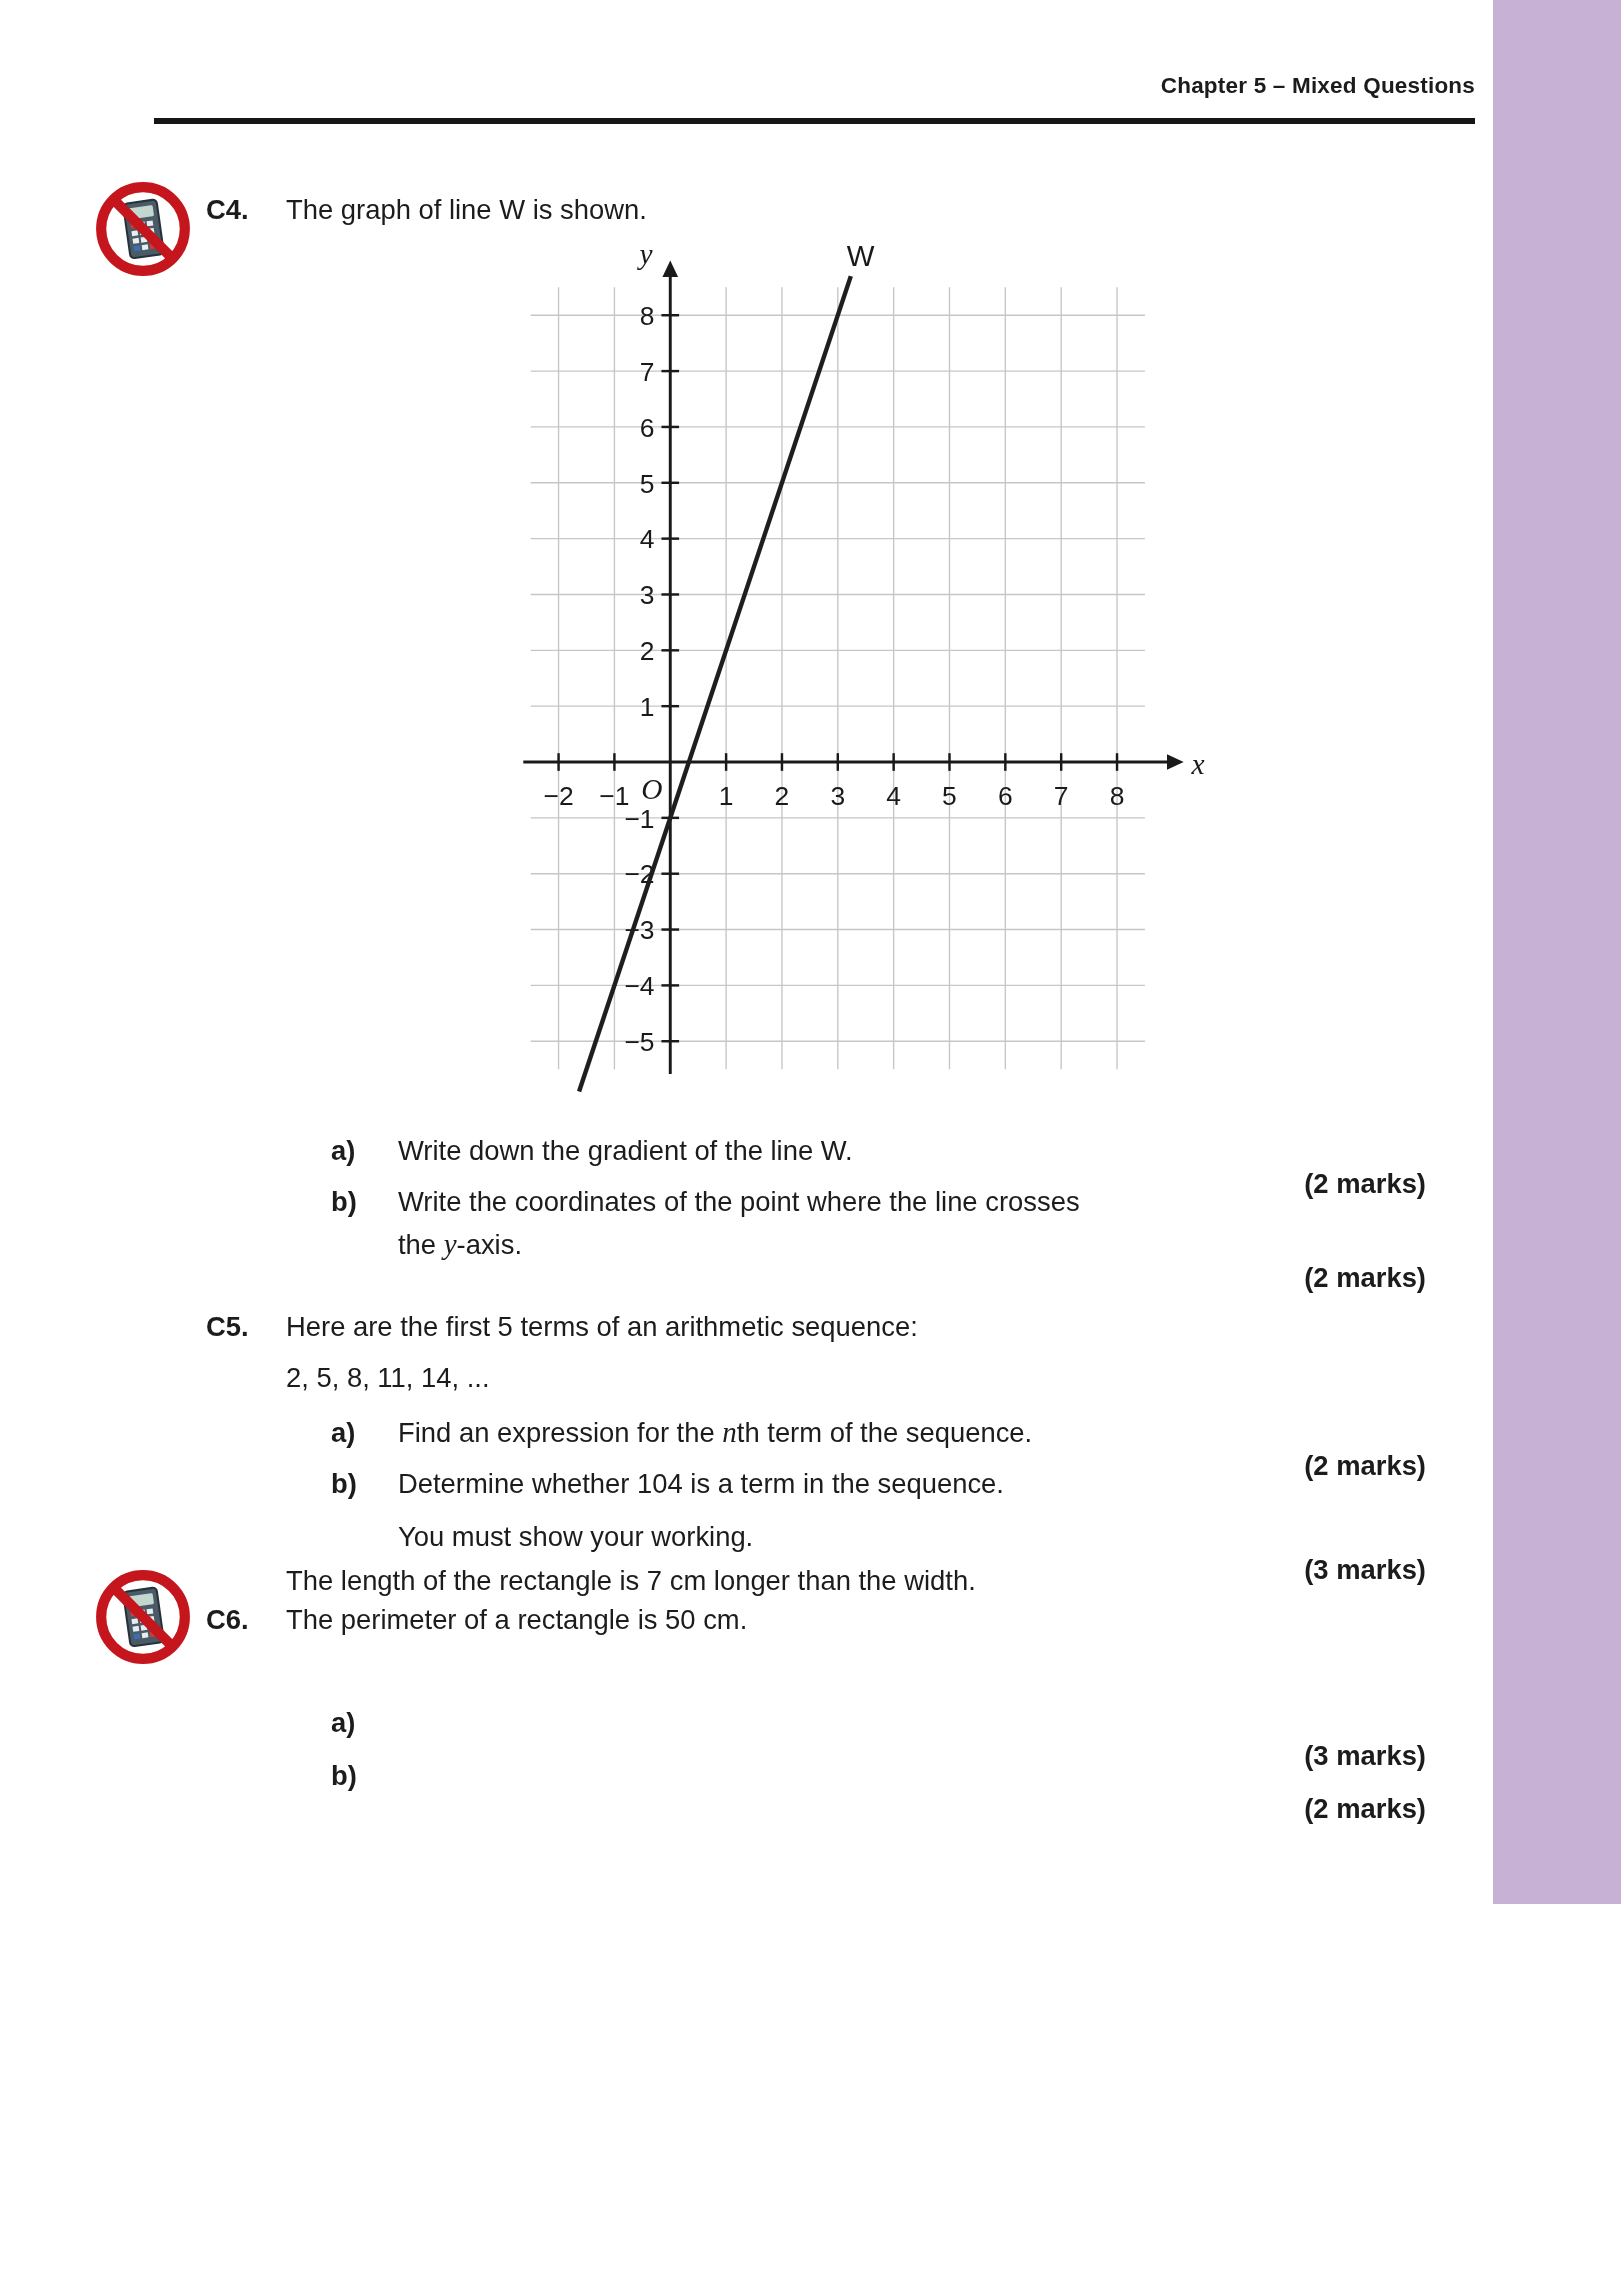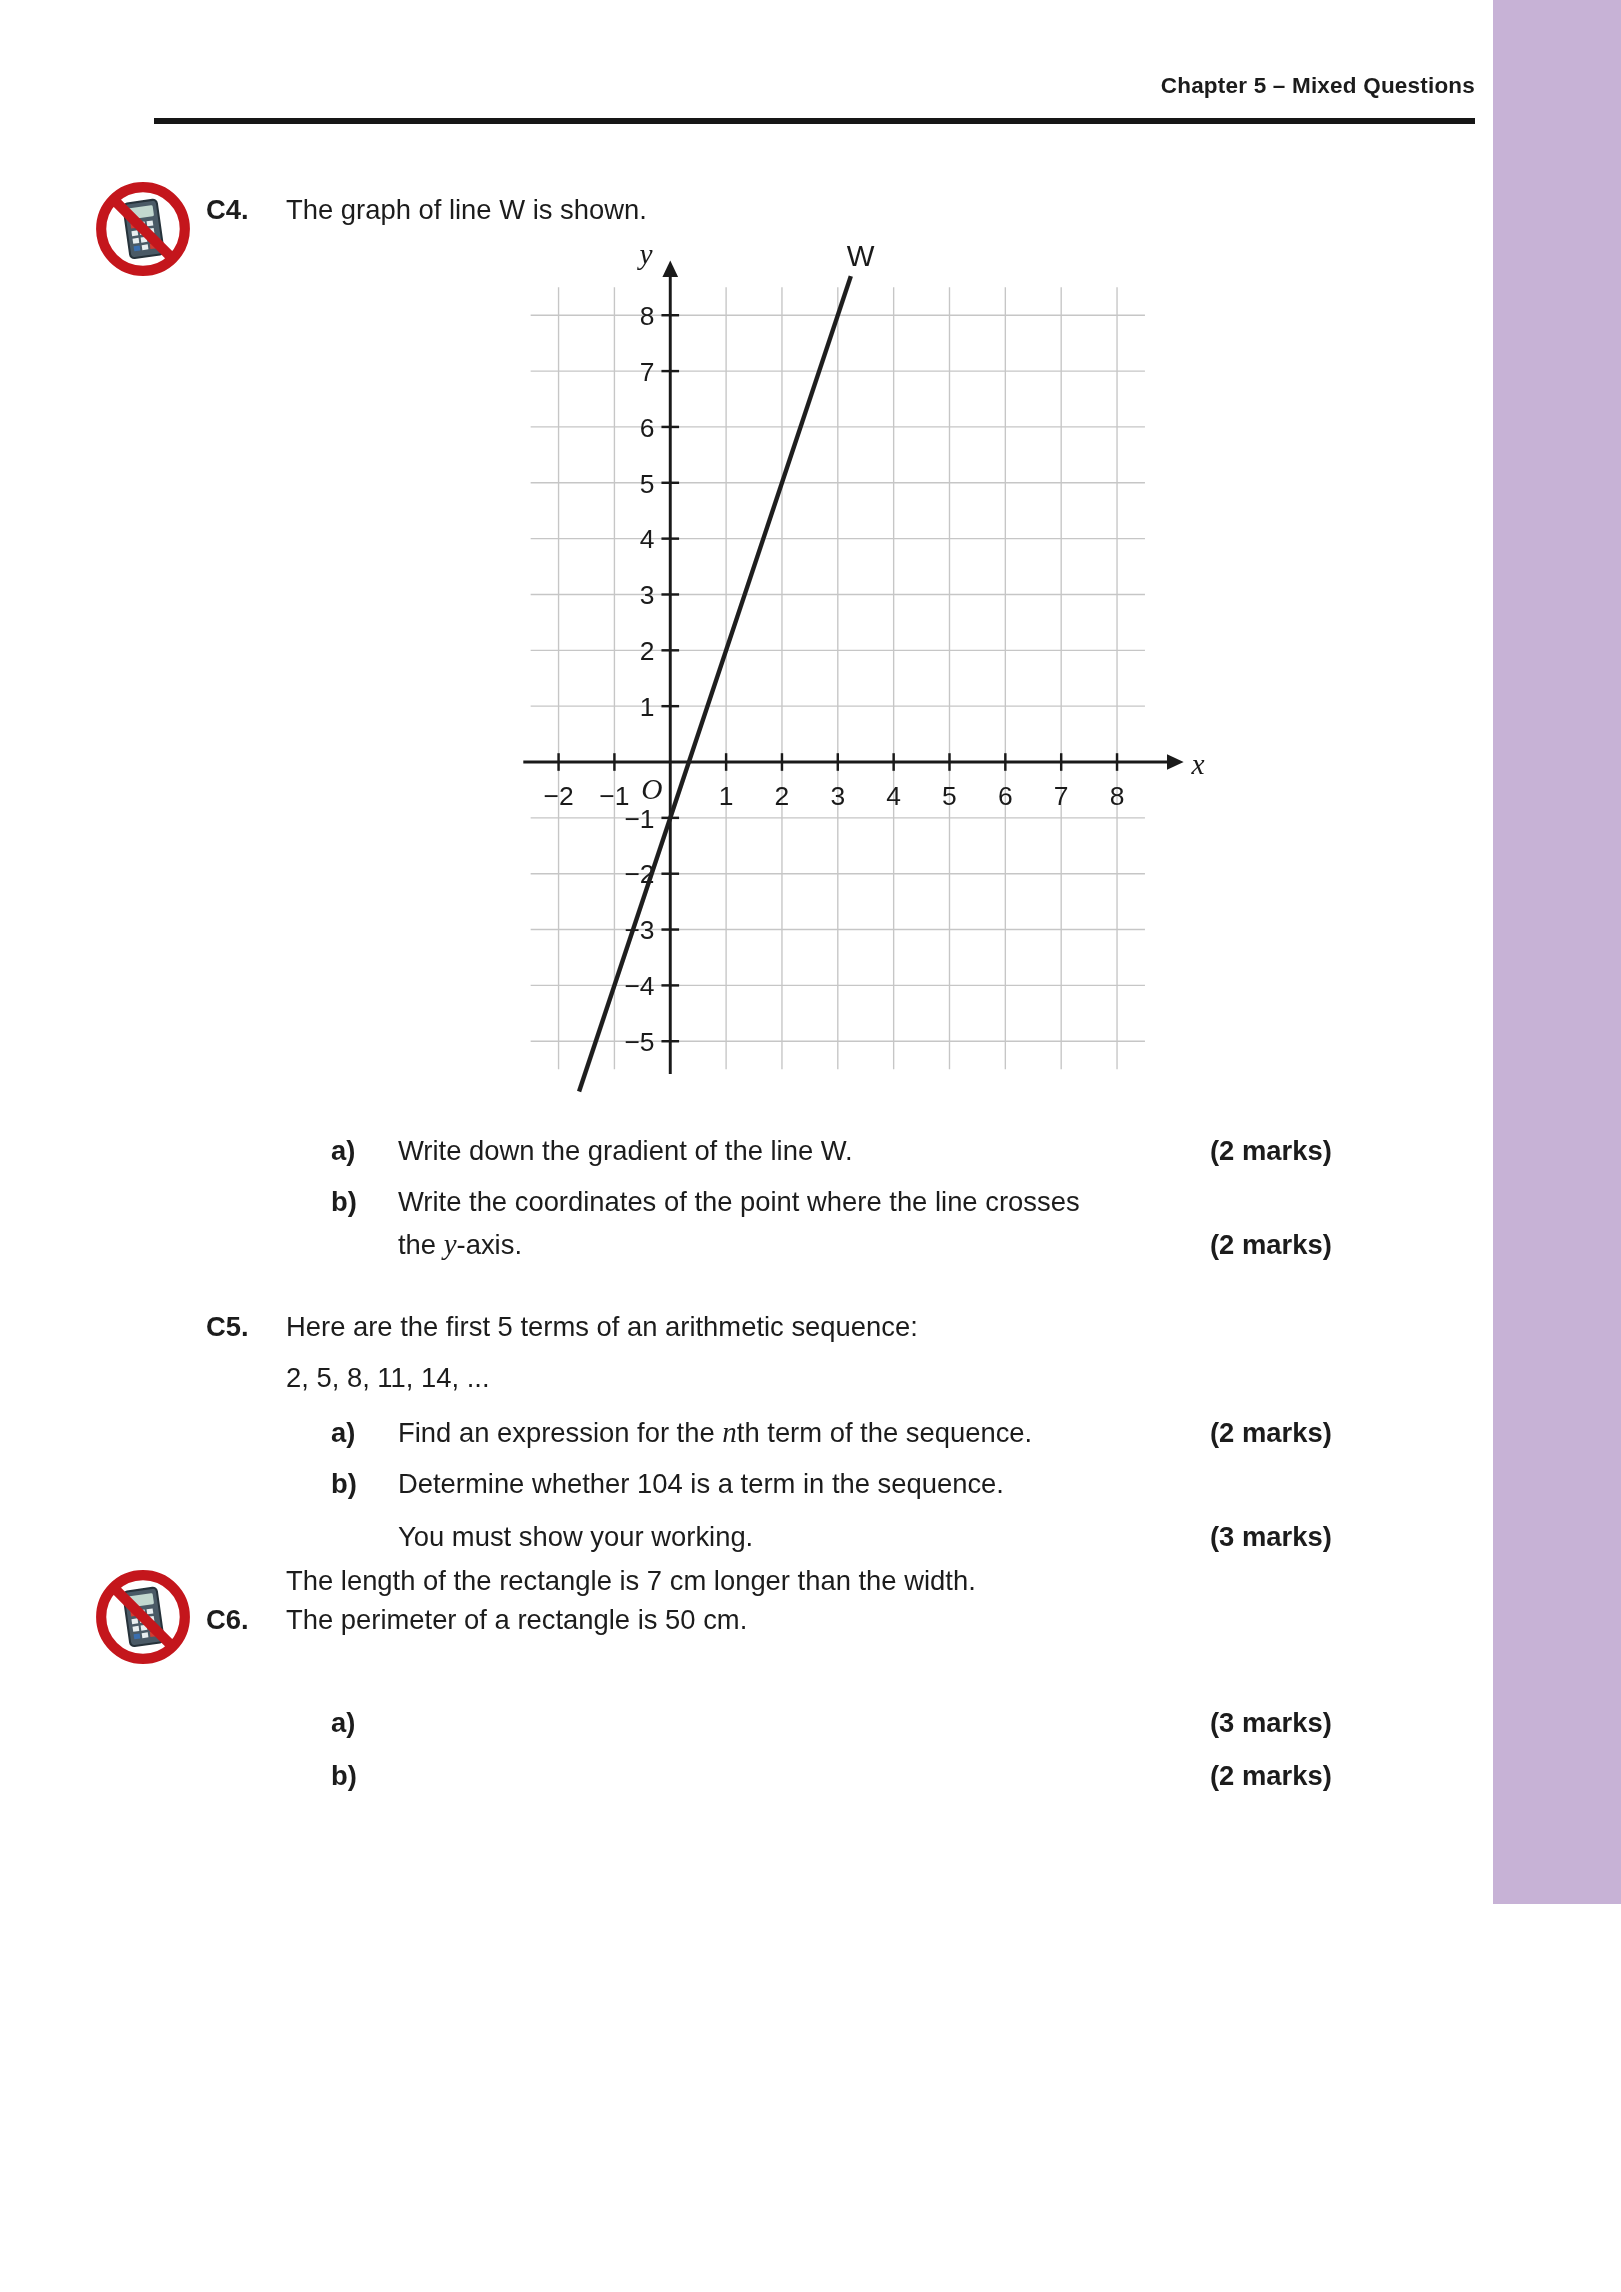--- a/index.html
+++ b/index.html
@@ -26,22 +26,22 @@
     font-size:22.5px;font-weight:700;letter-spacing:0.2px;
   }
   .hrule{
     position:absolute;left:154px;top:118px;width:1321px;height:5.9px;
     background:#161616;
   }
   .qnum{position:absolute;font-size:27.4px;font-weight:700;line-height:35px;white-space:nowrap;}
   .qtext{position:absolute;font-size:27.4px;line-height:35px;white-space:nowrap;}
   .pletter{position:absolute;font-size:27.4px;font-weight:700;line-height:35px;}
   .marks{
-    position:absolute;left:1210px;width:216px;
-    font-size:27.4px;font-weight:700;line-height:35px;white-space:nowrap;
+    position:absolute;left:1210px;width:216px;text-align:right;
+    font-size:27.4px;font-weight:700;line-height:35px;white-space:nowrap;margin-top:33px;
   }
   .mvar{
     font-family:"Liberation Serif",serif;font-style:italic;font-size:29px;
   }
   .graph{position:absolute;left:441px;top:225px;width:823px;height:882px;}
   .nocalc{position:absolute;width:102px;height:102px;}
   .nocalc-1{left:92px;top:178px;}
   .nocalc-2{left:92px;top:1566px;}
   .footer-left{
     position:absolute;left:154px;top:2217px;font-size:24.5px;color:var(--brand);

